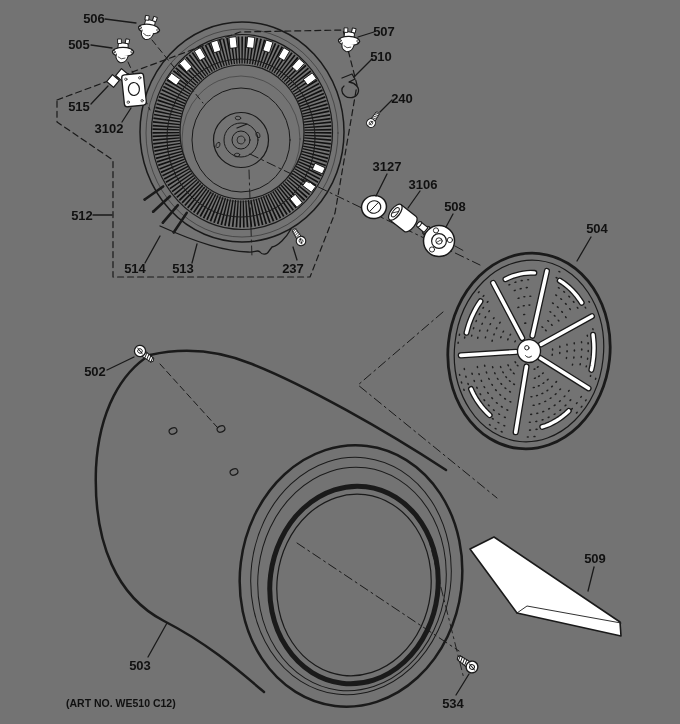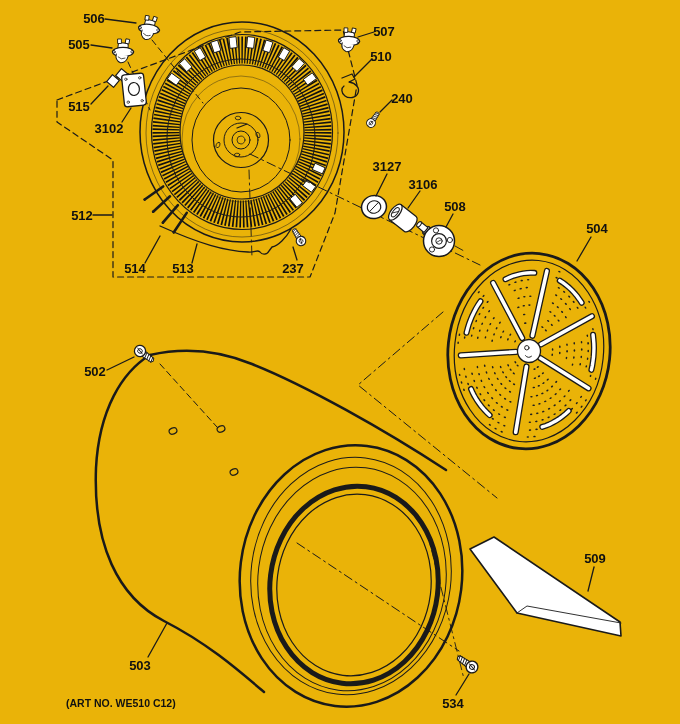--- a/index.html
+++ b/index.html
@@ -1,16 +1,16 @@
 <!DOCTYPE html>
 <html><head>
 <meta charset="utf-8">
 <style>
   html,body{margin:0;padding:0;background:#ffffff;}
-  .stage{position:relative;width:680px;height:724px;background:#eab308;overflow:hidden;
+  .stage{position:relative;width:680px;height:724px;background:#737373;overflow:hidden;
          font-family:"Liberation Sans",sans-serif;}
   svg{position:absolute;left:0;top:0;}
   .ln{stroke:#1a1a1a;fill:none;stroke-linecap:round;stroke-linejoin:round;}
   .fw{fill:#ffffff;}
   .w07{stroke-width:.7;} .w08{stroke-width:.8;} .w09{stroke-width:.9;}
   .w1{stroke-width:1;} .w12{stroke-width:1.2;} .w13{stroke-width:1.3;}
   .w15{stroke-width:1.5;} .w16{stroke-width:1.6;} .w25{stroke-width:2.5;}
   .w28{stroke-width:2.8;} .w5{stroke-width:5;}
   .dsh{stroke-dasharray:6 4;}
   .ddot{stroke-dasharray:9 4 2 4;}

